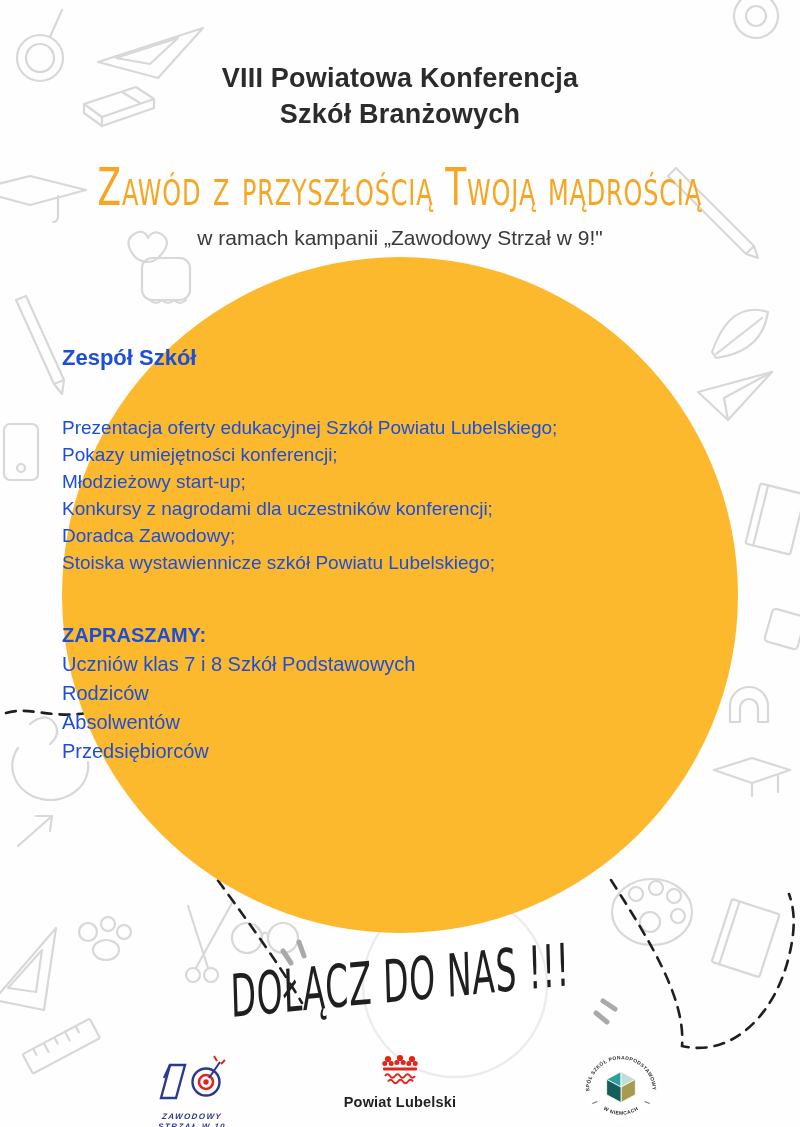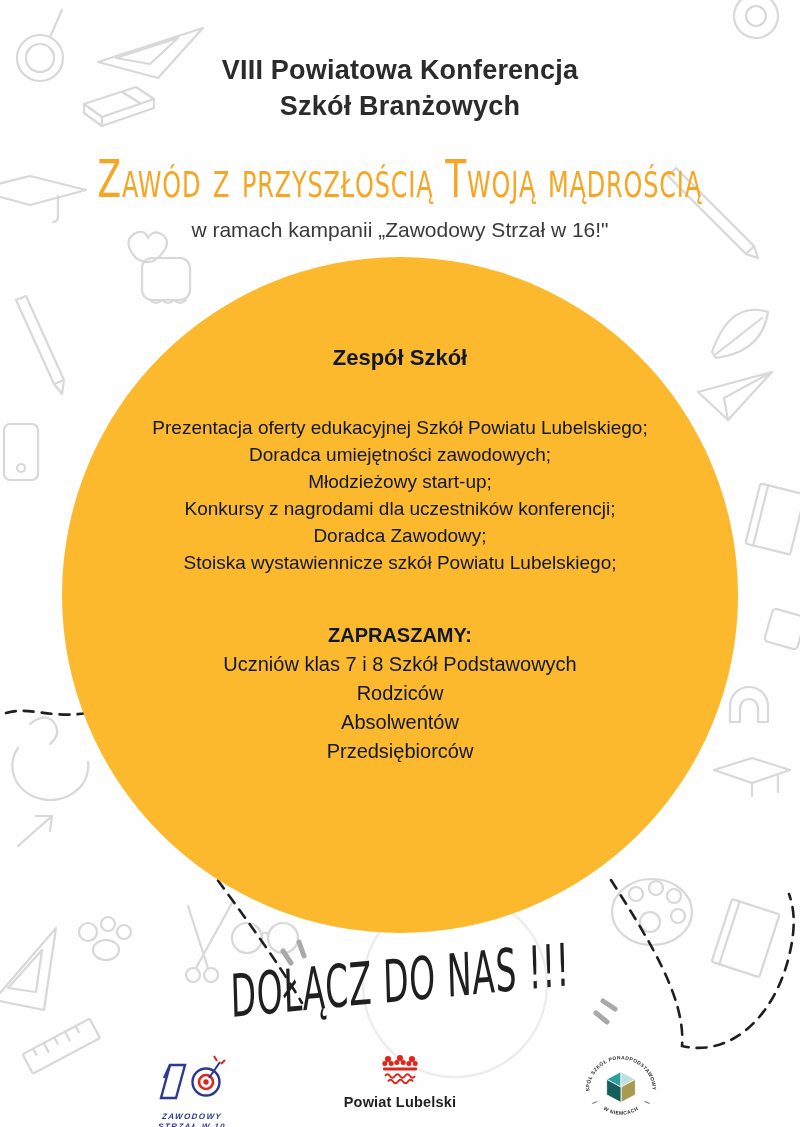--- a/index.html
+++ b/index.html
@@ -6,29 +6,29 @@
   body{width:800px;height:1127px;background:#FEFEFE;font-family:"Liberation Sans",sans-serif;}
   .poster{position:relative;width:800px;height:1127px;overflow:hidden;background:#FEFEFE;}
 
   
   .doodles{position:absolute;inset:0;z-index:0;}
   .decor{position:absolute;inset:0;z-index:1;}
   .event-circle{position:absolute;z-index:2;}
   .header,.cta-wrap,.logos,.accents{z-index:3;}
 
   .header{position:absolute;top:52px;left:0;right:0;text-align:center;color:var(--ink,#2B2B2B);}
-  .title{font-size:27px;font-weight:bold;line-height:36px;letter-spacing:.2px;margin:0;}
+  .title{font-size:27px;font-weight:bold;line-height:36px;letter-spacing:.2px;margin:8px;}
   .slogan-box{height:60px;margin-top:25px;display:flex;align-items:center;justify-content:center;}
   .slogan{display:inline-block;font-family:"DejaVu Sans",sans-serif;font-variant:small-caps;
           font-size:43px;letter-spacing:1px;color:var(--slogan,#F6A623);
           transform:scale(0.80,1.18);white-space:nowrap;font-weight:400;}
   .campaign{margin-top:9px;font-size:21px;color:#3A3A3A;}
 
   .event-circle{left:62px;top:257px;width:676px;height:676px;border-radius:50%;
-          background:var(--circle,#FDB92D);color:#0f172a;text-align:center;}
+          background:var(--circle,#FDB92D);color:#1d4ed8;text-align:left;}
   .ec-inner{padding-top:86px;}
   .org{font-size:22px;font-weight:bold;line-height:29px;}
   .when{margin-top:7px;font-size:29px;font-weight:bold;line-height:39px;}
   .program{margin-top:42px;}
   .blk-head{font-size:19px;font-weight:bold;line-height:27px;}
   .program .item{font-size:19px;line-height:27px;}
   .invite{margin-top:44px;}
   .invite .blk-head{font-size:20px;line-height:30px;}
   .invite .item{font-size:20px;line-height:29px;}
 
@@ -182,31 +182,31 @@
   </svg>
 
   <div class="header">
     <h1 class="title">
       <span>VIII Powiatowa Konferencja</span><br>
       <span>Szkół Branżowych</span>
     </h1>
     <div class="slogan-box">
       <span class="slogan">Zawód z przyszłością Twoją mądrością</span>
     </div>
-    <div class="campaign">w ramach kampanii „Zawodowy Strzał w 16!"</div>
+    <div class="campaign">w ramach kampanii „Zawodowy Strzał w 9!"</div>
   </div>
 
   <div class="event-circle">
     <div class="ec-inner">
       <div class="org">
         <div>Zespół Szkół</div>
       </div>
       <div class="program">
         <div class="item">Prezentacja oferty edukacyjnej Szkół Powiatu Lubelskiego;</div>
-        <div class="item">Doradca umiejętności zawodowych;</div>
+        <div class="item">Pokazy umiejętności konferencji;</div>
         <div class="item">Młodzieżowy start-up;</div>
         <div class="item">Konkursy z nagrodami dla uczestników konferencji;</div>
         <div class="item">Doradca Zawodowy;</div>
         <div class="item">Stoiska wystawiennicze szkół Powiatu Lubelskiego;</div>
       </div>
       <div class="invite">
         <div class="blk-head">ZAPRASZAMY:</div>
         <div class="item">Uczniów klas 7 i 8 Szkół Podstawowych</div>
         <div class="item">Rodziców</div>
         <div class="item">Absolwentów</div>

